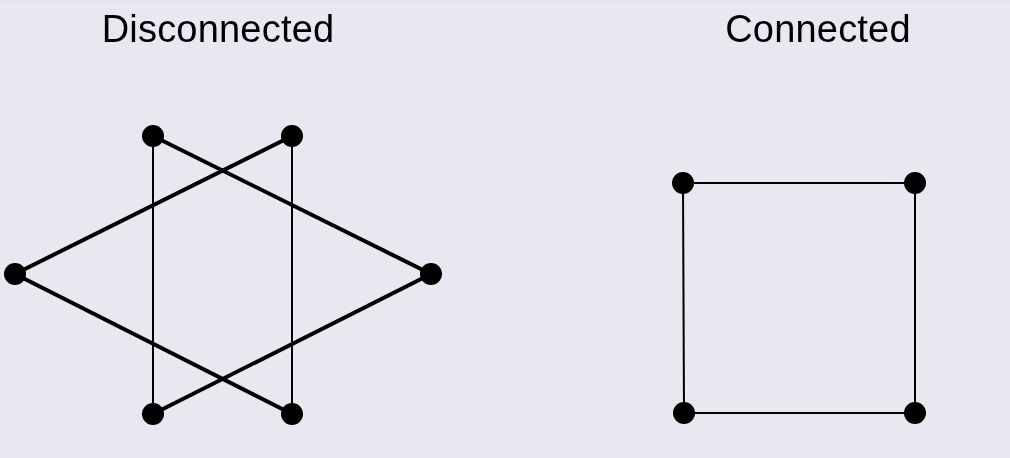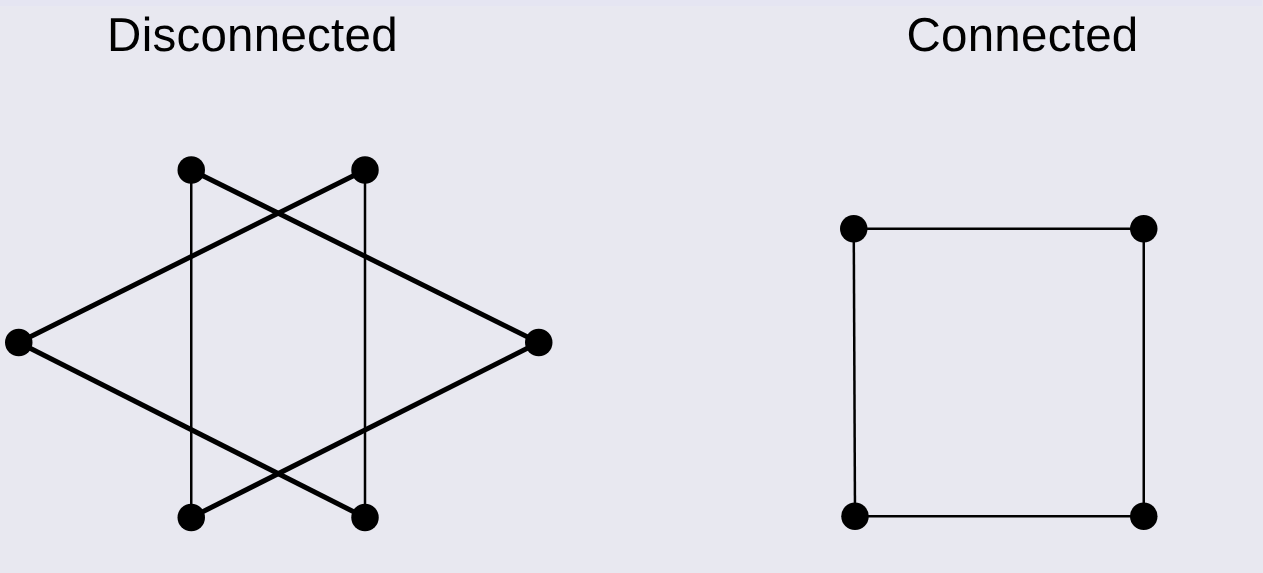--- a/index.html
+++ b/index.html
@@ -36,20 +36,21 @@
     font-weight: 400;
     color: #000000;
     letter-spacing: 0.2px;
     white-space: nowrap;
     text-align: center;
     line-height: 50px;
   }
   #title-disconnected {
     left: 0;
     width: 404px;
+    padding-left: 16px;
   }
   #title-connected {
     left: 616px;
     width: 404px;
   }
   svg.graph-canvas {
     position: absolute;
     left: 0;
     top: 0;
     width: 1010px;

